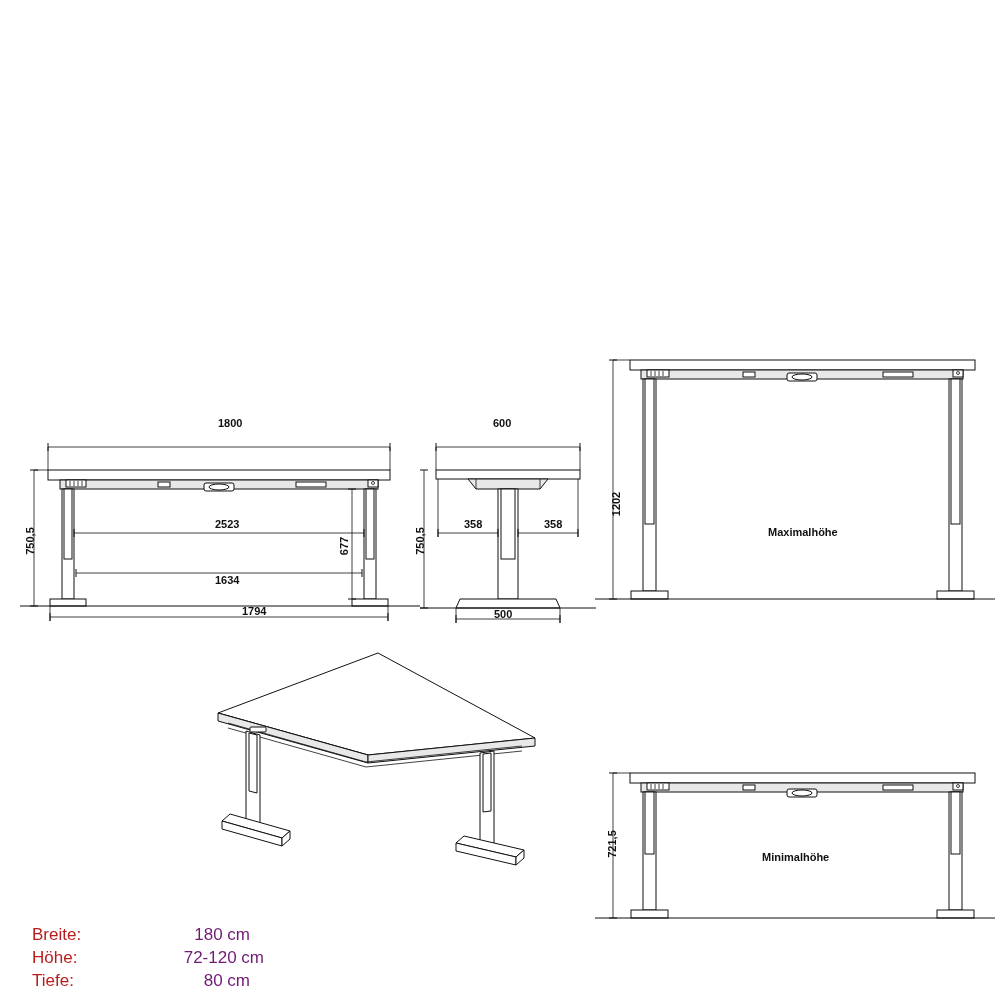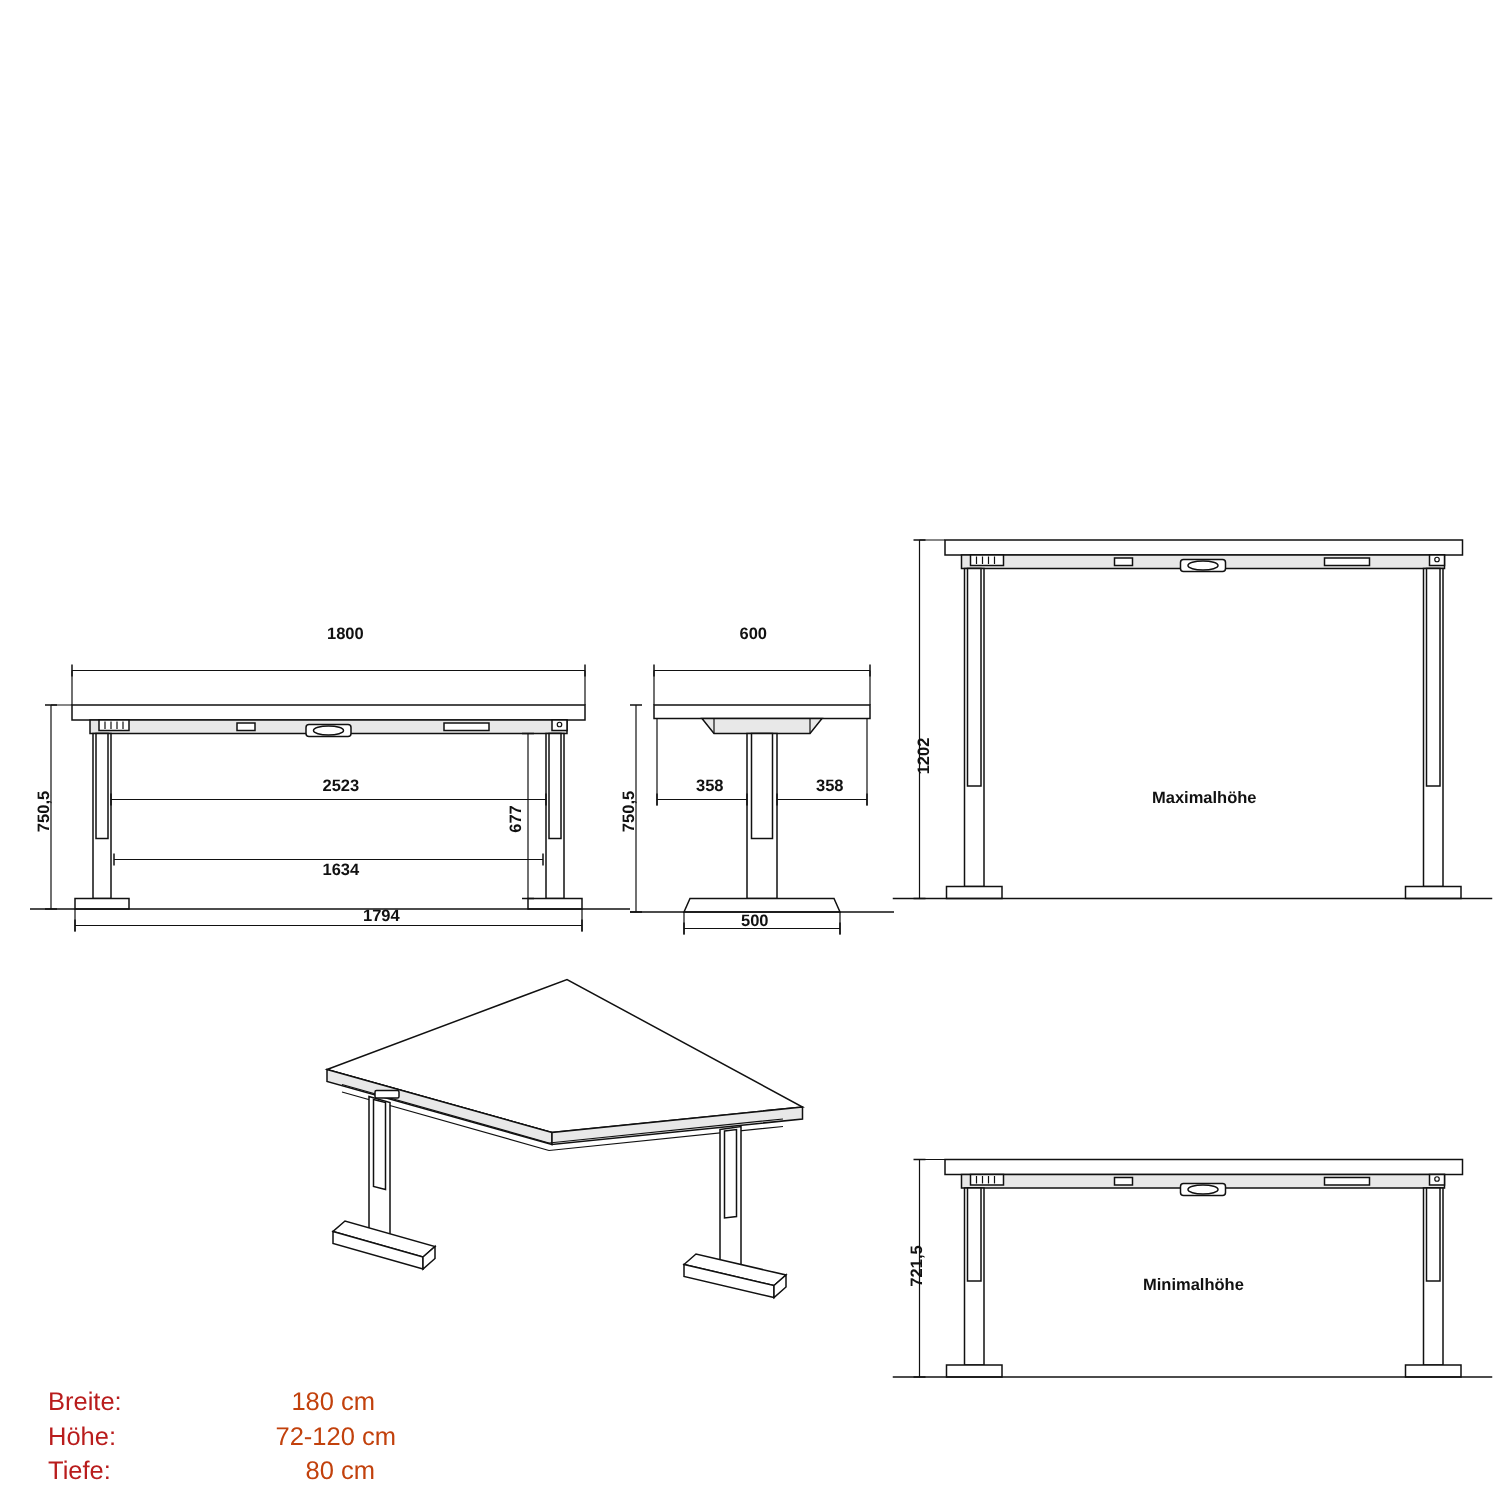--- a/index.html
+++ b/index.html
@@ -29,21 +29,21 @@
   }
   .spec {
     position: absolute;
     font-size: 17px;
     color: #b91c1c;
     white-space: nowrap;
   }
   .spec-val {
     position: absolute;
     font-size: 17px;
-    color: #c2410c;
+    color: #701a75;
     white-space: nowrap;
     text-align: right;
     width: 120px;
   }
   svg { display: block; }
   .ln { stroke: #111; stroke-width: 1; fill: none; }
   .thin { stroke: #111; stroke-width: 0.8; fill: none; }
   .dimline { stroke: #111; stroke-width: 0.8; fill: none; }
   .fillgray { fill: #e8e8e8; stroke: #111; stroke-width: 1; }
   .fillwhite { fill: #ffffff; stroke: #111; stroke-width: 1; }

